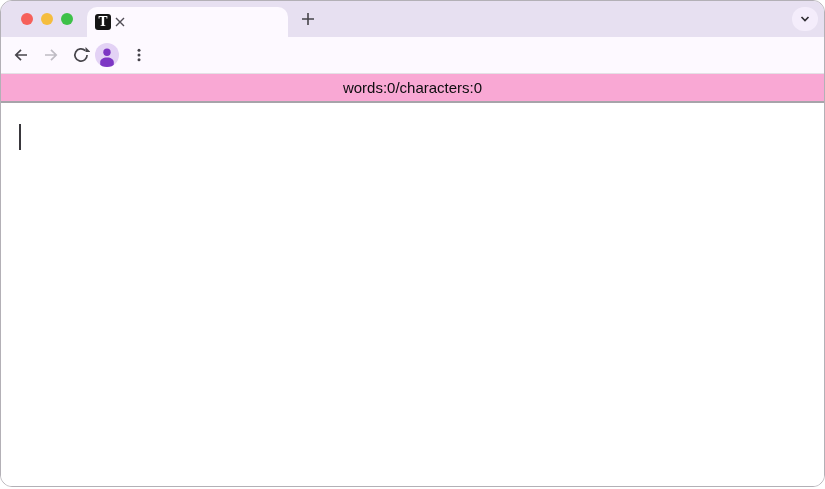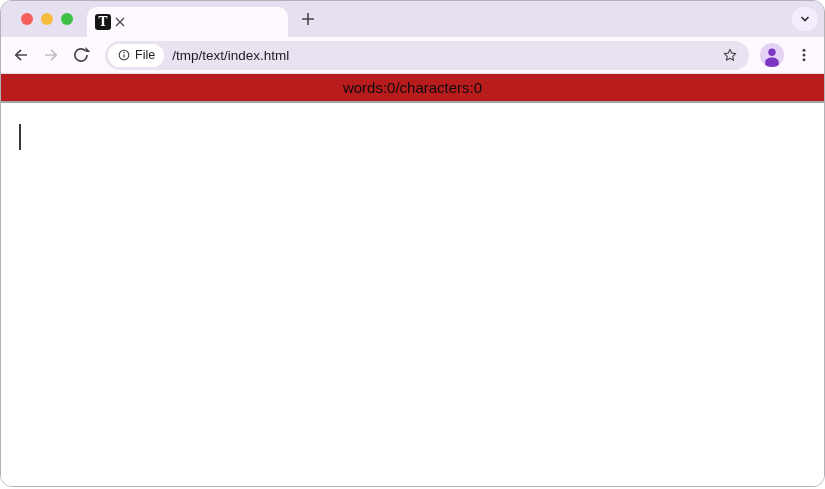--- a/index.html
+++ b/index.html
@@ -79,21 +79,21 @@
   .avatar-btn {
     width: 24px; height: 24px; border-radius: 50%;
     background: #e3d2f5; overflow: hidden;
     margin-right: 6px;
   }
   .menu-btn { width: 28px; height: 28px; border-radius: 50%; }
 
   
   .statusbar {
     height: 29px; flex: 0 0 29px;
-    background: #b91c1c;
+    background: #f9a8d4;
     border-bottom: 2px solid #a7a4aa;
     display: flex; align-items: center; justify-content: center;
     font-size: 15px; color: #0d0d0f;
   }
   .statusbar span { white-space: pre; }
 
   
   .content {
     flex: 1; background: #ffffff; position: relative;
     font-size: 20px; color: #1c1b1f;
@@ -148,36 +148,20 @@
           <path d="M3 9h10.8M9 3.8L14.2 9 9 14.2" stroke="#bfbcc4" stroke-width="1.7" fill="none"></path>
         </svg>
     </button>
     <button class="icon-btn nav-btn">
       <svg width="18" height="18" viewBox="0 0 18 18">
         <path d="M15.1 9a6.1 6.1 0 1 1-1.8-4.32" stroke="#48464c" stroke-width="1.7" fill="none"></path>
         <path d="M13.1 1.6v5h5z" transform="translate(0.4 -0.6)" fill="#48464c" stroke="none"></path>
       </svg>
     </button>
 
-    <div class="omnibox">
-      <button class="site-chip">
-        <svg width="14" height="14" viewBox="0 0 18 18">
-          <circle cx="9" cy="9" r="6.2" stroke="#3c3a40" stroke-width="1.4" fill="none"></circle>
-          <circle cx="9" cy="5.9" r="1" fill="#3c3a40"></circle>
-          <path d="M9 8.2v4" stroke="#3c3a40" stroke-width="1.6"></path>
-        </svg>
-        <span>File</span>
-      </button>
-      <span class="url">/tmp/text/index.html</span>
-      <button class="icon-btn star-btn">
-        <svg width="18" height="18" viewBox="0 0 24 24">
-          <polygon points="12,4.6 14.3,9.5 19.7,10.1 15.7,13.8 16.8,19.1 12,16.4 7.2,19.1 8.3,13.8 4.3,10.1 9.7,9.5" fill="none" stroke="#46444a" stroke-width="1.5" stroke-linejoin="round"></polygon>
-        </svg>
-      </button>
-    </div>
 
     <button class="icon-btn avatar-btn">
       <svg width="24" height="24" viewBox="0 0 24 24">
         <circle cx="12" cy="9.2" r="3.7" fill="#7d36c4"></circle>
         <path d="M12 14.4c-4.1 0-6.8 2.1-6.8 4.7V24h13.6v-4.9c0-2.6-2.7-4.7-6.8-4.7z" fill="#7d36c4"></path>
       </svg>
     </button>
     <button class="icon-btn menu-btn">
       <svg width="18" height="18" viewBox="0 0 18 18">
         <circle cx="9" cy="4.2" r="1.5" fill="#45434a"></circle>

